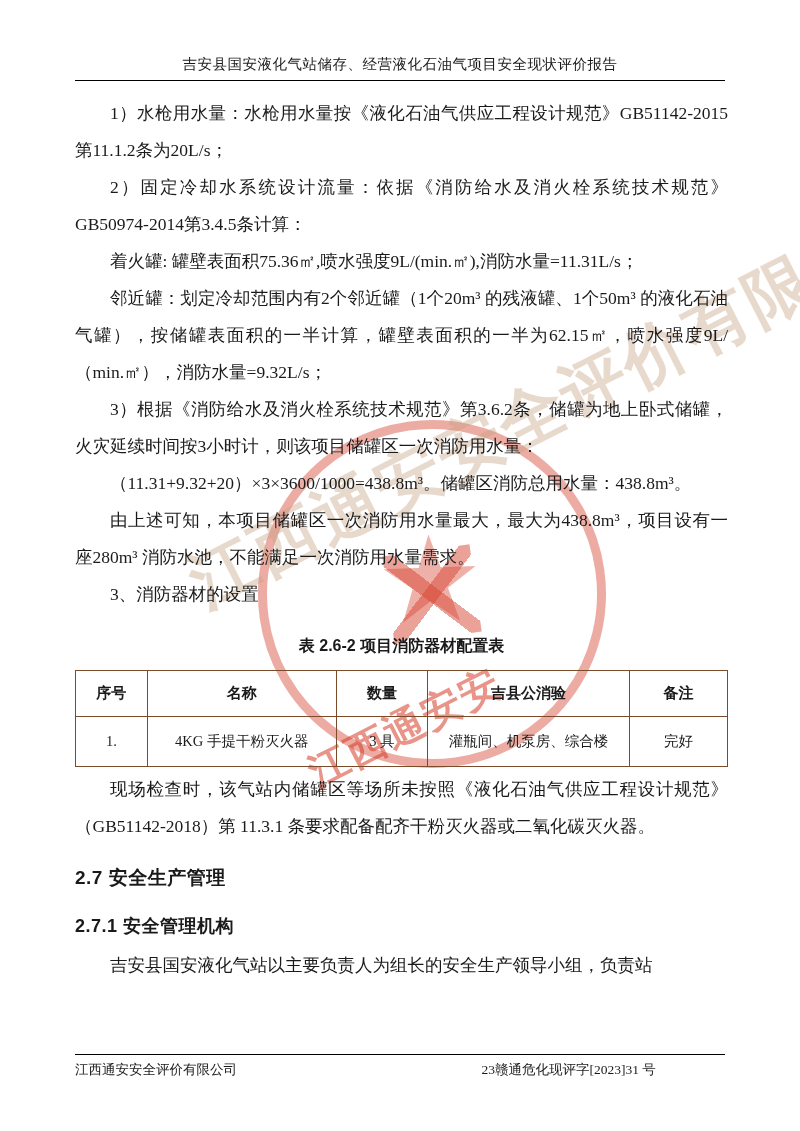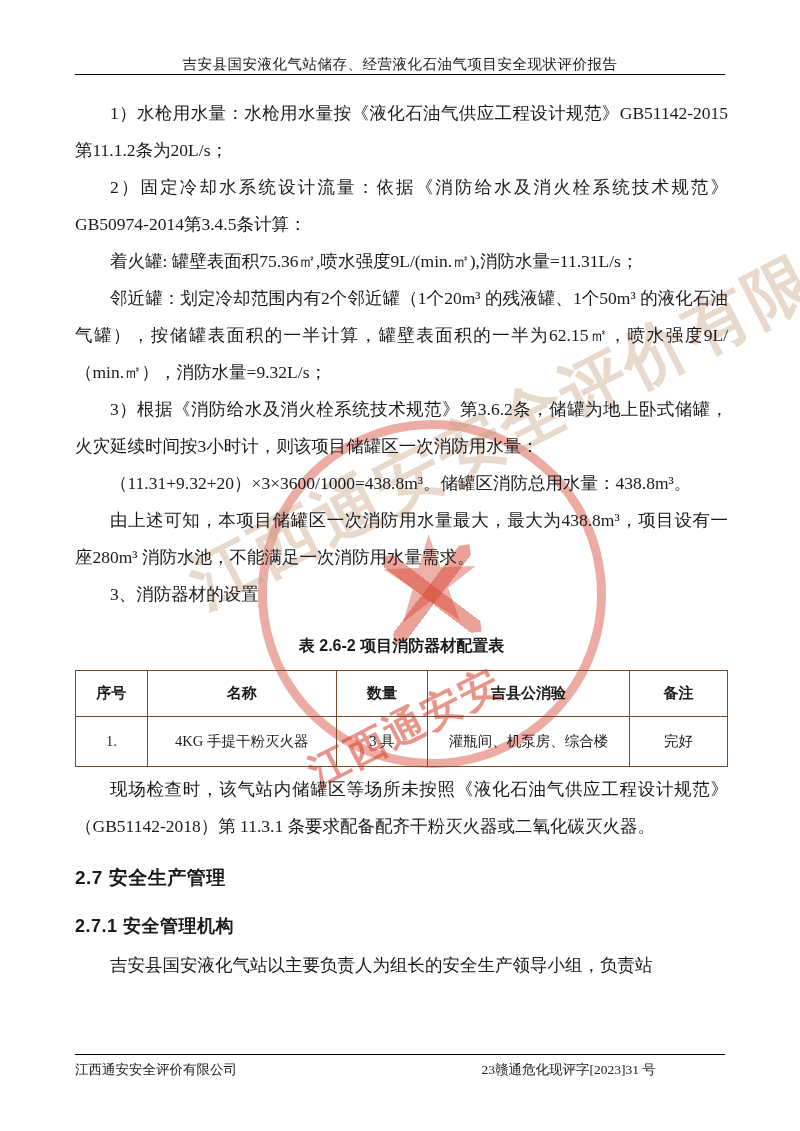--- a/index.html
+++ b/index.html
@@ -80,20 +80,21 @@
   }
 
   
   .header {
     position: absolute;
     left: 75px;
     right: 75px;
     top: 55px;
     text-align: center;
     font-size: 14.5px;
+    padding-bottom: 6px;
     border-bottom: 1.2px solid #000;
     letter-spacing: 0.5px;
   }
   .footer {
     position: absolute;
     left: 75px;
     right: 75px;
     bottom: 52px;
     border-top: 1.2px solid #000;
     padding-top: 6px;

